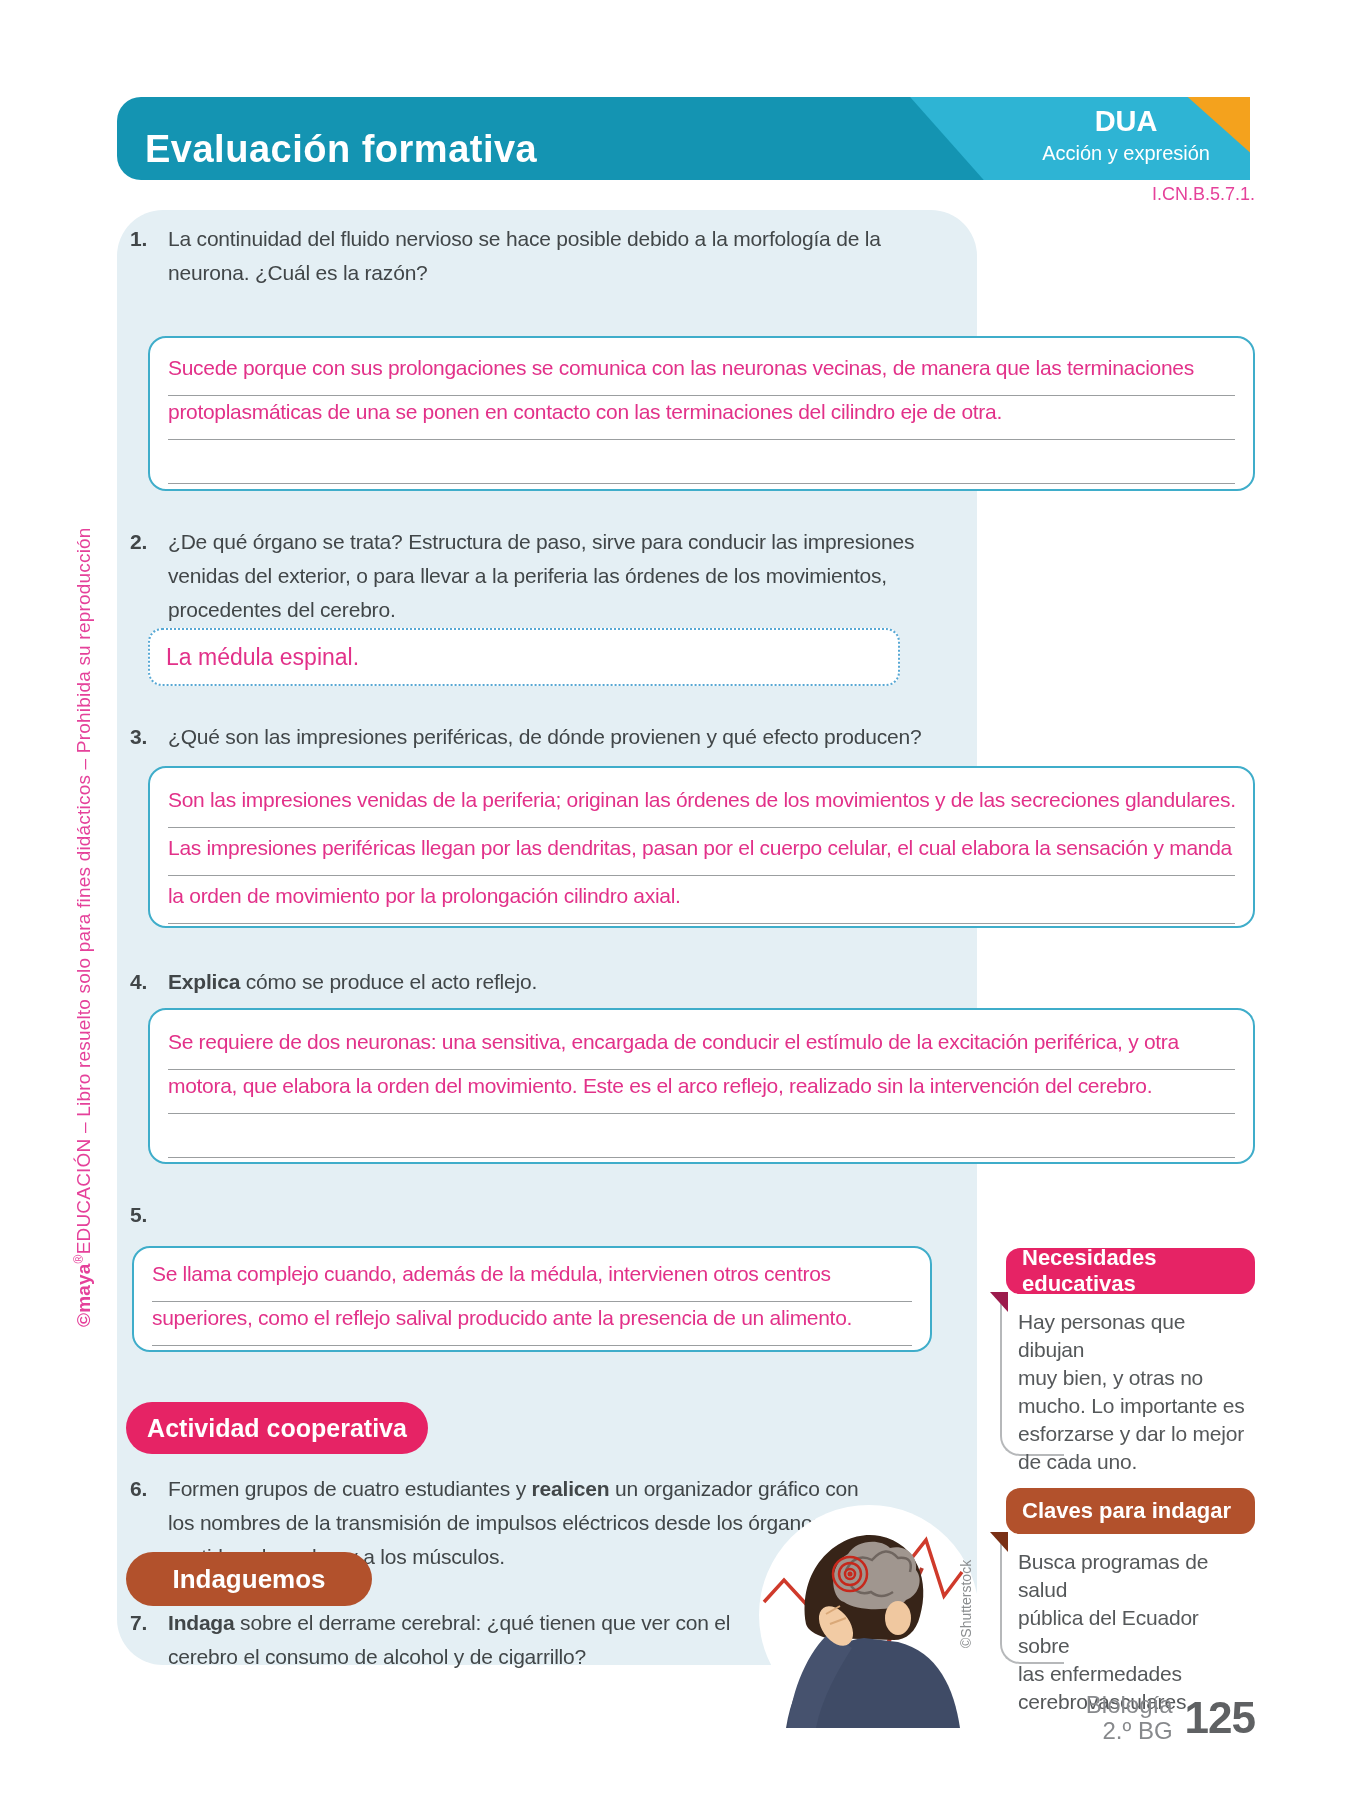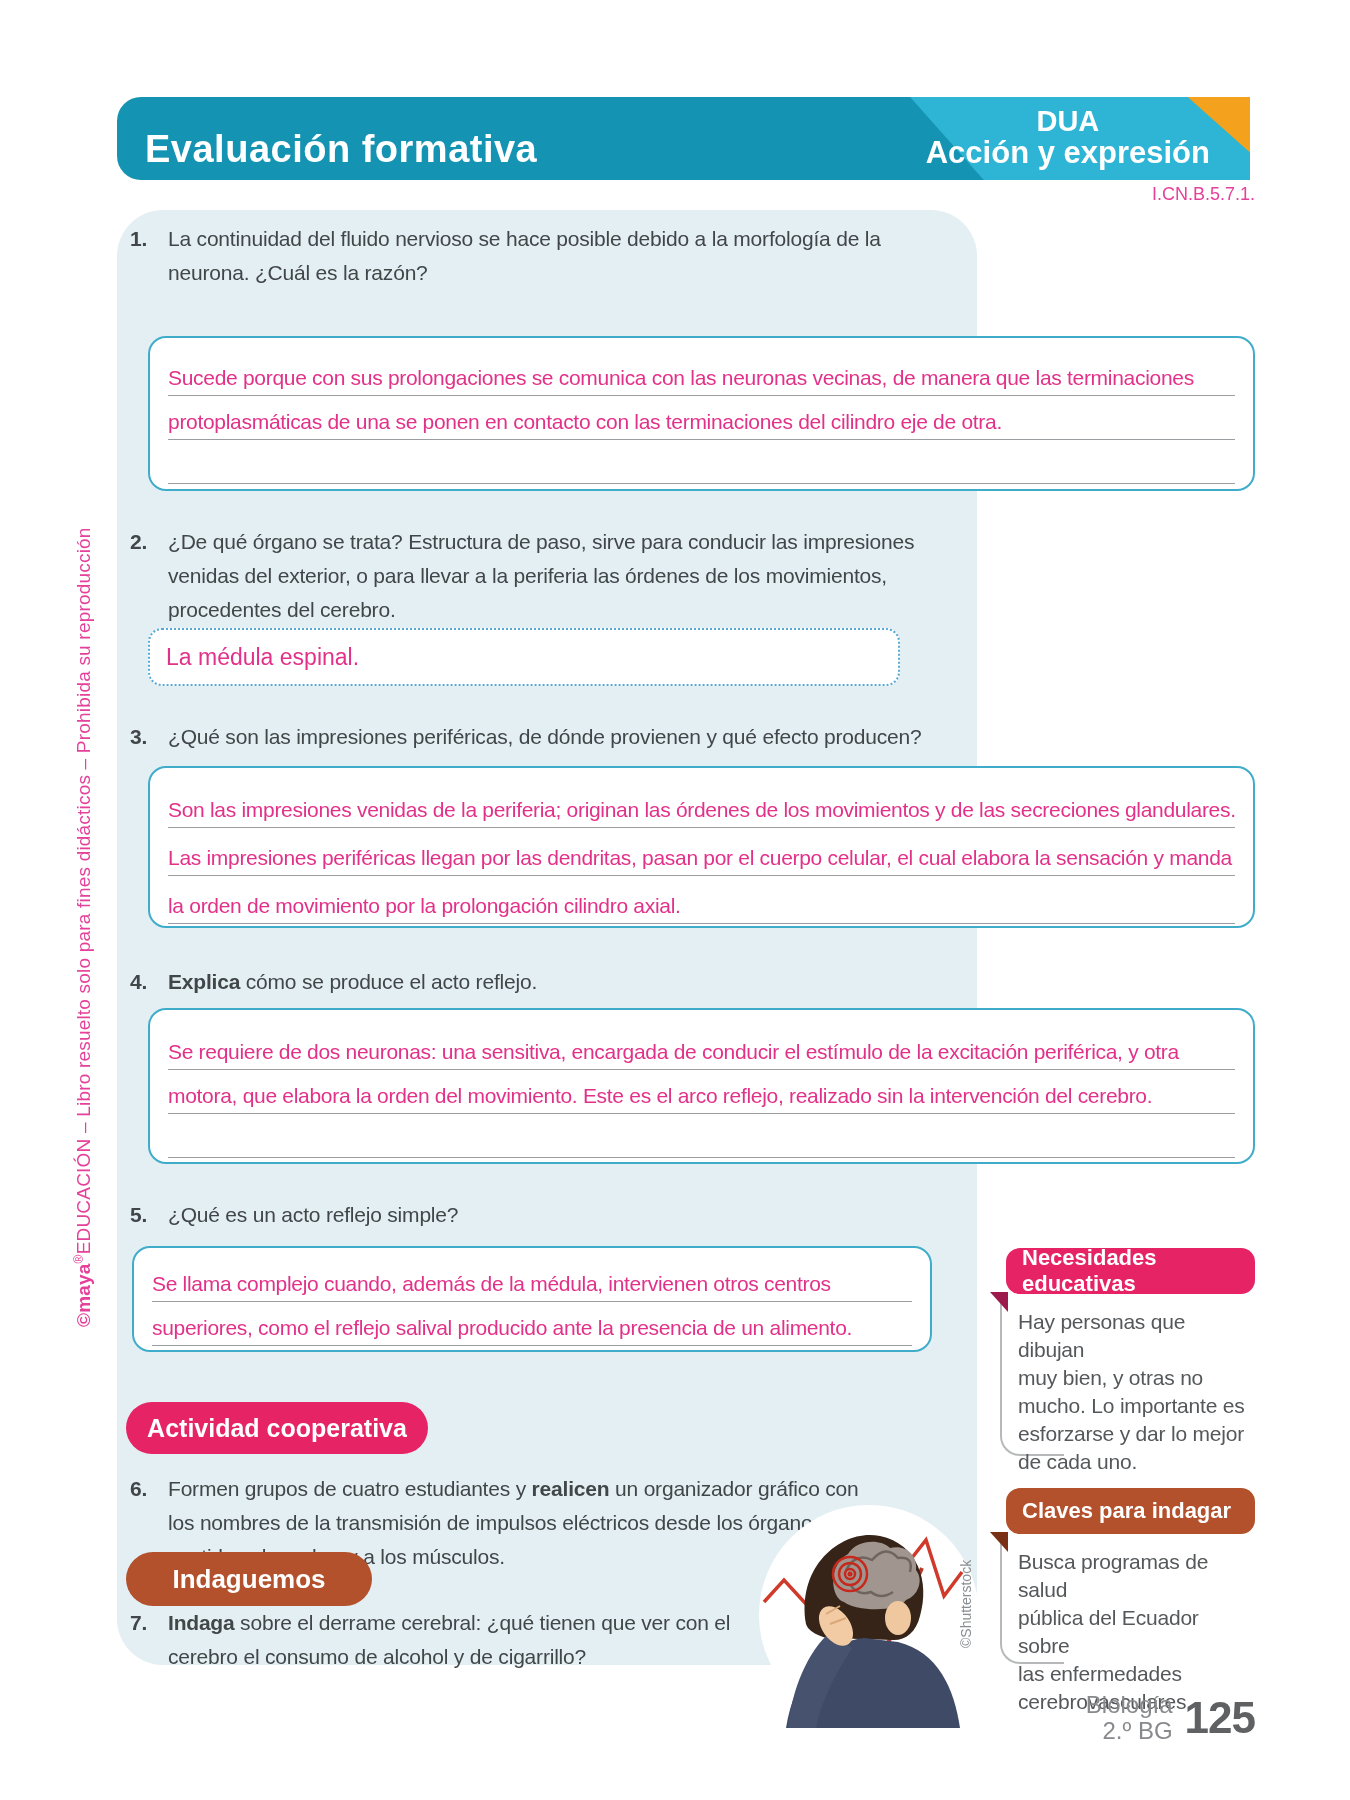--- a/index.html
+++ b/index.html
@@ -29,21 +29,21 @@
     clip-path:polygon(94.5% 0,100% 0,100% 67%);
   }
   .header-title{
     position:absolute;left:28px;top:0;height:105px;display:flex;align-items:center;
     color:#ffffff;font-size:38px;font-weight:700;letter-spacing:.5px;
   }
   .dua{
     position:absolute;right:40px;top:7px;text-align:center;color:#ffffff;
   }
   .dua .dua-main{font-size:29px;font-weight:700;line-height:34px;}
-  .dua .dua-sub{font-size:31px;font-weight:700;line-height:30px;}
+  .dua .dua-sub{font-size:20px;font-weight:400;line-height:30px;}
   .curr-code{
     position:absolute;right:95px;top:184px;color:#e5419a;font-size:18px;
   }
   
   .panel{
     position:absolute;left:117px;top:210px;width:860px;height:1455px;
     background:#e4eff4;border-radius:46px;
   }
   
   .question{
@@ -53,21 +53,21 @@
   .qnum{font-weight:700;width:38px;flex:0 0 38px;}
   .qtext{white-space:pre-line;}
   
   .ansbox{
     position:absolute;background:#ffffff;border:2px solid #3fadca;
     border-radius:18px;box-sizing:border-box;padding:14px 18px 0 18px;
   }
   .ansbox .line{
     border-bottom:1.6px solid #9b9ea0;color:#e23189;
     font-size:21px;letter-spacing:-.3px;white-space:nowrap;
-    height:45px;display:flex;align-items:flex-end;padding-bottom:5px;
+    height:45px;display:flex;align-items:flex-end;padding-bottom:15px;
     box-sizing:border-box;
   }
   .ansbox.sp48 .line{height:48px;}
   .ansbox.sp44 .line{height:44px;}
   .dottedbox{
     position:absolute;background:#ffffff;border:2.5px dotted #57a8d4;
     border-radius:14px;box-sizing:border-box;display:flex;align-items:center;
     padding-left:16px;color:#e23189;font-size:23px;
   }
   
@@ -169,21 +169,20 @@
   <div class="qtext"><span style="font-weight: 700;">Explica</span><span> cómo se produce el acto reflejo.</span></div>
 </div>
 <div class="ansbox sp44" style="left:148px;top:1008px;width:1107px;height:156px;padding-top:16px;">
     <div class="line">Se requiere de dos neuronas: una sensitiva, encargada de conducir el estímulo de la excitación periférica, y otra</div>
     <div class="line">motora, que elabora la orden del movimiento. Este es el arco reflejo, realizado sin la intervención del cerebro.</div>
     <div class="line"></div>
   </div>
 
 <div class="question" style="left:130px;top:1198px;width:830px;">
   <span class="qnum">5.</span>
-  <div class="qtext">¿Qué es un acto reflejo simple?</div>
 </div>
 <div class="ansbox sp44" style="left:132px;top:1246px;width:800px;height:106px;padding-top:10px;">
     <div class="line">Se llama complejo cuando, además de la médula, intervienen otros centros</div>
     <div class="line">superiores, como el reflejo salival producido ante la presencia de un alimento.</div>
   </div>
 
 <div class="pill pink" style="left:126px;top:1402px;width:302px;height:52px;">Actividad cooperativa</div>
 <div class="question" style="left:130px;top:1472px;width:840px;">
   <span class="qnum">6.</span>
   <div class="qtext"><span style="font-weight: 400;">Formen</span><span> grupos de cuatro estudiantes y </span><span style="font-weight: 700;">realicen</span><span> un organizador gráfico con

